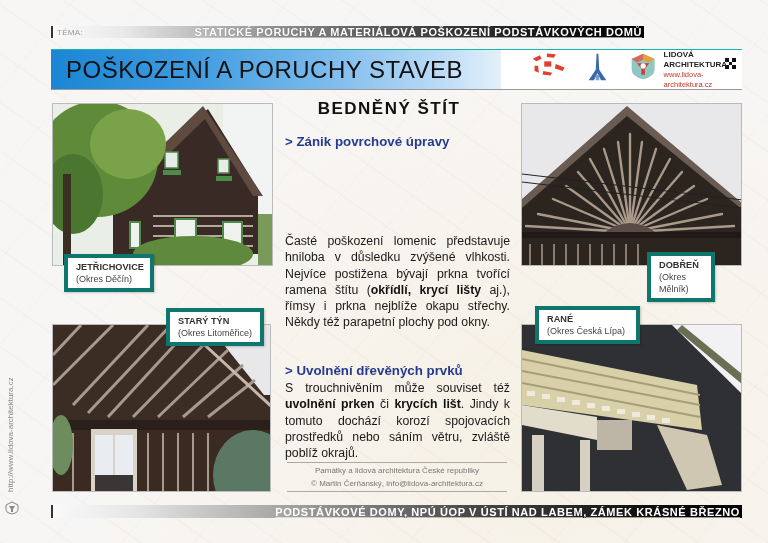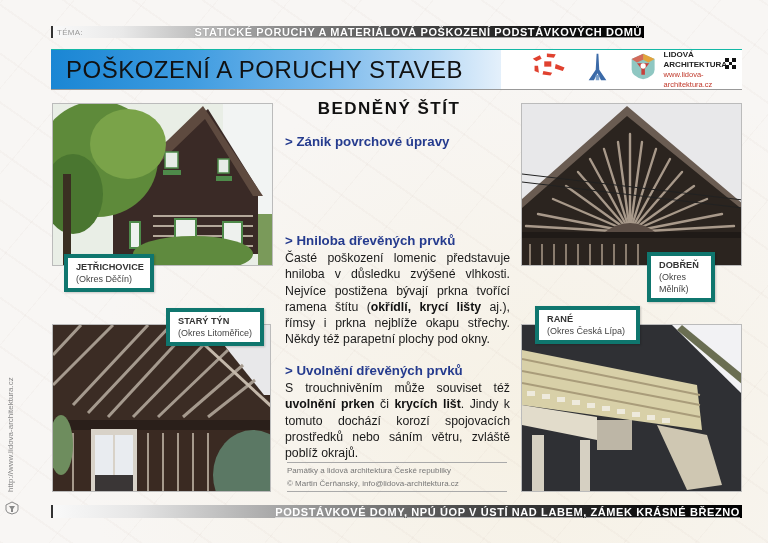--- a/index.html
+++ b/index.html
@@ -69,21 +69,21 @@
   }
   .col h3 { font-size: 13.3px; font-weight: bold; color: #253b8e; line-height: 16px; margin-bottom: 1px; white-space: nowrap; }
   .col p { text-align: justify; }
   .col b { color: #111; }
   .s1 { top: 134px; }
   .s2 { top: 233px; }
   .s3 { top: 363px; }
   .credits {
     position: absolute; left: 287px; top: 462px; width: 220px;
     border-top: 1px solid #aaa; border-bottom: 1px solid #aaa;
-    text-align: left; font-size: 8px; color: #777; line-height: 13px; padding: 1px 0;
+    text-align: center; font-size: 8px; color: #777; line-height: 13px; padding: 1px 0;
   }
   
   .photo { position: absolute; border: 1px solid #bbb; overflow: hidden; }
   .p1 { left: 52px; top: 103px; width: 221px; height: 163px; }
   .p2 { left: 521px; top: 103px; width: 221px; height: 163px; }
   .p3 { left: 52px; top: 324px; width: 219px; height: 168px; }
   .p4 { left: 521px; top: 324px; width: 221px; height: 168px; }
   .caption {
     position: absolute; background: #fff; border: 4px solid #0f766e;
     box-shadow: 1px 1px 2px rgba(0,0,0,0.2);
@@ -163,21 +163,20 @@
   </div>
 </div>
 
 <div class="section-title">BEDNĚNÝ ŠTÍT</div>
 
 <div class="col s1">
   <h3>&gt; Zánik povrchové úpravy</h3>
 </div>
 
 <div class="col s2">
-  <h3>&gt; Hniloba dřevěných prvků</h3>
   <p><span>Časté poškození lomenic představuje hniloba v důsledku zvýšené vlhkosti. Nejvíce postižena bývají prkna tvořící ramena štítu (</span><b>okřídlí, krycí lišty</b><span> aj.), římsy i prkna nejblíže okapu střechy. Někdy též parapetní plochy pod okny.</span></p>
 </div>
 
 <div class="col s3">
   <h3>&gt; Uvolnění dřevěných prvků</h3>
   <p><span>S trouchnivěním může souviset též </span><b>uvolnění prken</b><span> či </span><b>krycích lišt</b><span>. Jindy k tomuto dochází korozí spojovacích prostředků nebo sáním větru, zvláště poblíž okrajů.</span></p>
 </div>
 
 <div class="credits">
   <div>Památky a lidová architektura České republiky</div>

